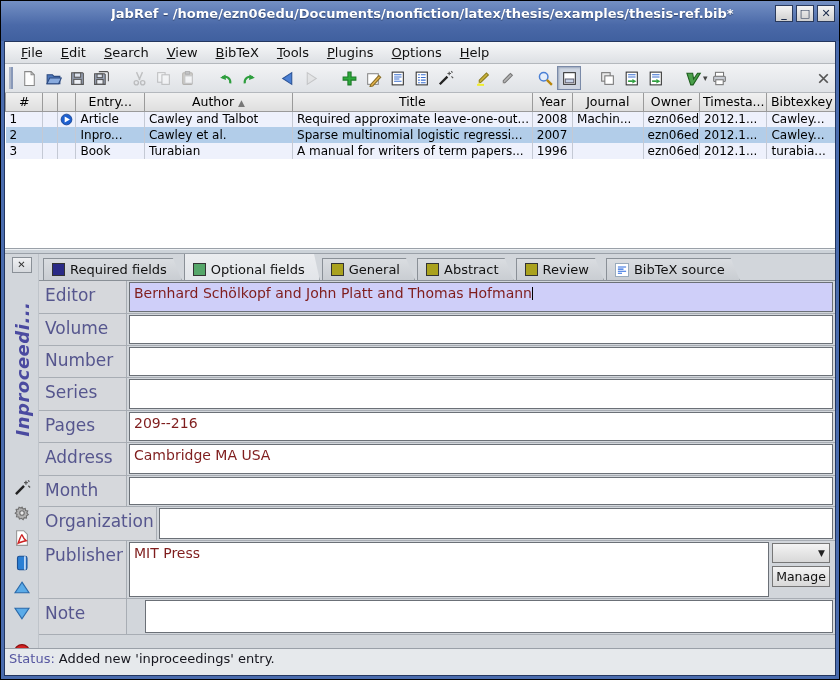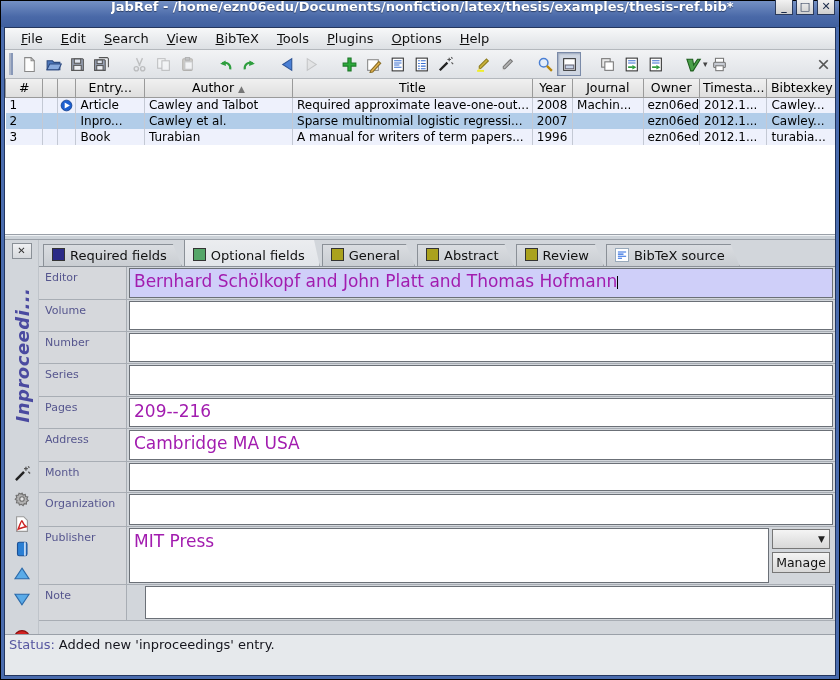--- a/index.html
+++ b/index.html
@@ -1,20 +1,20 @@
 <!DOCTYPE html>
 <html><head>
 <meta charset="utf-8">
 <style>
   * { box-sizing: border-box; margin: 0; padding: 0; }
   html,body { width:840px; height:680px; font-family:"DejaVu Sans", sans-serif; }
   .window { width:840px; height:680px; border:1px solid #000; background:#4a6cae; display:flex; flex-direction:column; }
 
   
-  .titlebar { height:26px; background:linear-gradient(#7490c4,#4a69a8 60%,#40609f); display:flex; align-items:center; padding:0 4px 16px 14px; flex:0 0 auto; }
+  .titlebar { height:40px; background:linear-gradient(#7490c4,#4a69a8 60%,#40609f); display:flex; align-items:center; padding:0 4px 16px 14px; flex:0 0 auto; }
   .title-text { color:#fff; font-weight:bold; font-size:13px; margin-left:96px; white-space:nowrap; overflow:hidden; text-shadow:0 1px 1px #2a3e66; }
   .win-buttons { margin-left:auto; display:flex; gap:3px; }
   .win-btn { width:18px; height:17px; background:linear-gradient(#f4f4f4,#cfcfcf); border:1px solid #2a3a5c; color:#1a2a4a; font-size:11px; line-height:15px; text-align:center; font-weight:bold; cursor:default; }
 
   
   .app { flex:1; margin:0 3px 3px 3px; background:#e6e9ec; display:flex; flex-direction:column; overflow:hidden; border:1px solid #24365e; }
 
   .menubar { height:22px; background:linear-gradient(#f7f8f9,#dde0e4); border-bottom:1px solid #b4b8bd; display:flex; align-items:center; padding-left:8px; gap:2px; flex:0 0 auto; }
   .menu-item { font-size:13px; color:#111; padding:18px 8px; }
   .menu-item u { text-decoration:underline; }
@@ -54,31 +54,31 @@
   .ed-close { width:20px; height:17px; margin-top:3px; background:linear-gradient(#f0f1f3,#d6d9dd); border:1px solid #8a9097; font-size:10px; line-height:14px; text-align:center; color:#333; }
   .ed-vlabel { position:absolute; top:30px; height:170px; width:34px; }
   .ed-vlabel span { position:absolute; left:50%; top:50%; transform:translate(-50%,-50%) rotate(-90deg); white-space:nowrap; font-size:18px; font-style:italic; font-weight:bold; color:#4a4aa0; letter-spacing:.5px; }
   .ed-tools { margin-top:206px; display:flex; flex-direction:column; gap:7px; align-items:center; }
   .ed-tools .ed-ic { width:18px; height:18px; display:block; }
   .ed-tools .ed-ic svg { width:18px; height:18px; }
   .ed-help { margin-top:14px; }
 
   .ed-main { flex:1; display:flex; flex-direction:column; overflow:hidden; }
   .ed-tabs { height:26px; display:flex; align-items:flex-end; padding-left:4px; gap:2px; flex:0 0 auto; }
-  .ed-tab { display:flex; gap:5px; font-size:13px; color:#111; background:linear-gradient(#dadde1,#c9cdd2); border:1px solid #8a9097; border-bottom:none; padding:3px 14px 3px 8px; clip-path:polygon(0 0,calc(100% - 9px) 0,100% 100%,0 100%); }
+  .ed-tab { display:flex; align-items:center; gap:5px; font-size:13px; color:#111; background:linear-gradient(#dadde1,#c9cdd2); border:1px solid #8a9097; border-bottom:none; padding:3px 14px 3px 8px; clip-path:polygon(0 0,calc(100% - 9px) 0,100% 100%,0 100%); }
   .ed-tab.active { background:linear-gradient(#f0f1f3,#e2e5e9); padding-top:22px; }
   .tab-swatch { width:13px; height:13px; border:1px solid #333; flex:0 0 auto; }
   .tab-src { width:14px; height:14px; background:#fff; border:1px solid #9ab; flex:0 0 auto; }
   .tab-src svg { width:12px; height:12px; }
 
   .fields { flex:1; border-top:1px solid #8a9097; background:#d2d6db; overflow:hidden; }
   .f-row { display:flex; border-bottom:1px solid #a8adb4; }
-  .f-label { flex:0 0 88px; background:#d6d8dc; color:#56568e; font-size:11px; padding:4px 2px 0 6px; border-right:1px solid #a8adb4; }
+  .f-label { flex:0 0 88px; background:#d6d8dc; color:#56568e; font-size:17px; padding:4px 2px 0 6px; border-right:1px solid #a8adb4; }
   .f-valwrap { flex:1; padding:1px 2px; display:flex; }
-  .f-input { flex:1; background:#fff; border:1px solid #6b7077; font-size:17px; padding:2px 0 0 4px; color:#a21caf; overflow:hidden; white-space:nowrap; }
+  .f-input { flex:1; background:#fff; border:1px solid #6b7077; font-size:14px; padding:2px 0 0 4px; color:#7f1d1d; overflow:hidden; white-space:nowrap; }
   .f-input.focused { background:#cfcff9; }
   .caret { display:inline-block; width:1px; height:13px; background:#000; vertical-align:-2px; }
   .f-side { flex:0 0 64px; display:flex; flex-direction:column; gap:3px; padding:1px 3px; }
   .f-combo { height:20px; background:linear-gradient(#f4f4f4,#d8d8d8); border:1px solid #777; display:flex; align-items:center; justify-content:flex-end; padding-right:4px; font-size:9px; color:#222; }
   .f-managebtn { height:21px; background:linear-gradient(#f4f4f4,#d8d8d8); border:1px solid #777; font-size:12.5px; text-align:center; line-height:19px; color:#111; }
 
   
   .statusbar { flex:0 0 19px; background:#e6e9ec; border-top:1px solid #9aa0a8; font-size:13px; display:flex; align-items:center; padding-left:4px; gap:4px; }
   .status-label { color:#5656a0; }
   .status-msg { color:#15151d; }

